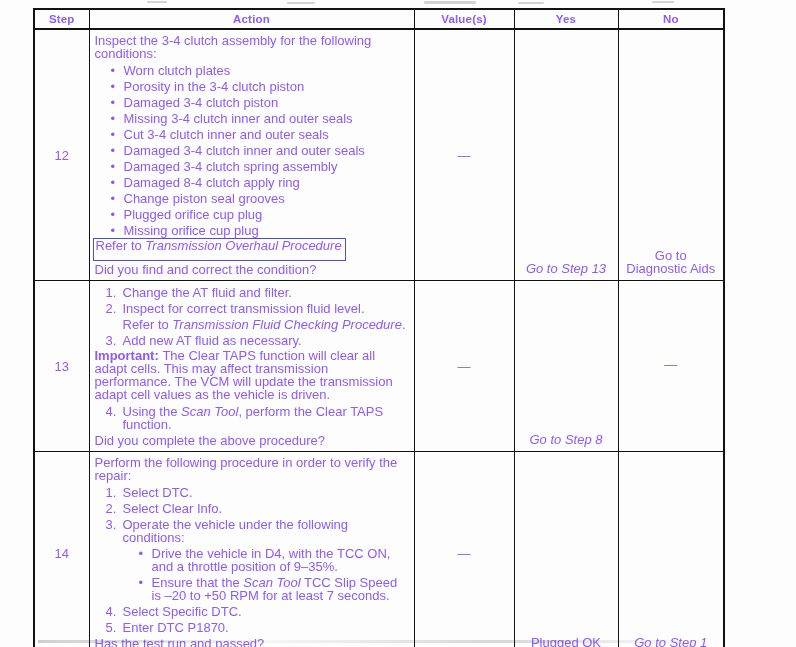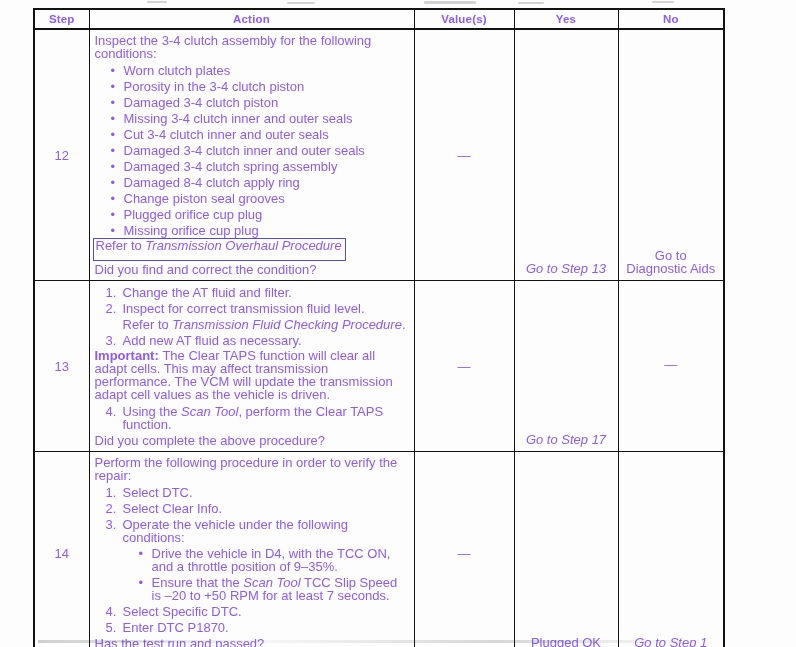--- a/index.html
+++ b/index.html
@@ -166,21 +166,21 @@
               <div class="para"><span class="bd">Important: </span><span>The Clear TAPS function will clear all adapt cells. This may affect transmission performance. The VCM will update the transmission adapt cell values as the vehicle is driven.</span></div>
               <div class="num">
                 <span class="mark">4.</span>
                 <span class="btext"><span>Using the </span><span class="it">Scan Tool</span><span>, perform the Clear TAPS function.</span></span>
               </div>
               <div class="para question push"><span>Did you complete the above procedure?</span></div>
             </div>
           </td>
           <td class="value-cell"><span>—</span></td>
           <td class="yn-cell v-bottom it">
-            <div>Go to Step 17</div>
+            <div>Go to Step 8</div>
           </td>
           <td class="yn-cell v-middle">
             <div>—</div>
           </td>
         </tr>
         <tr class="tr2">
           <td class="step-cell"><span>14</span></td>
           <td class="action-cell">
             <div class="flow">
               <div class="para"><span>Perform the following procedure in order to verify the repair:</span></div>

